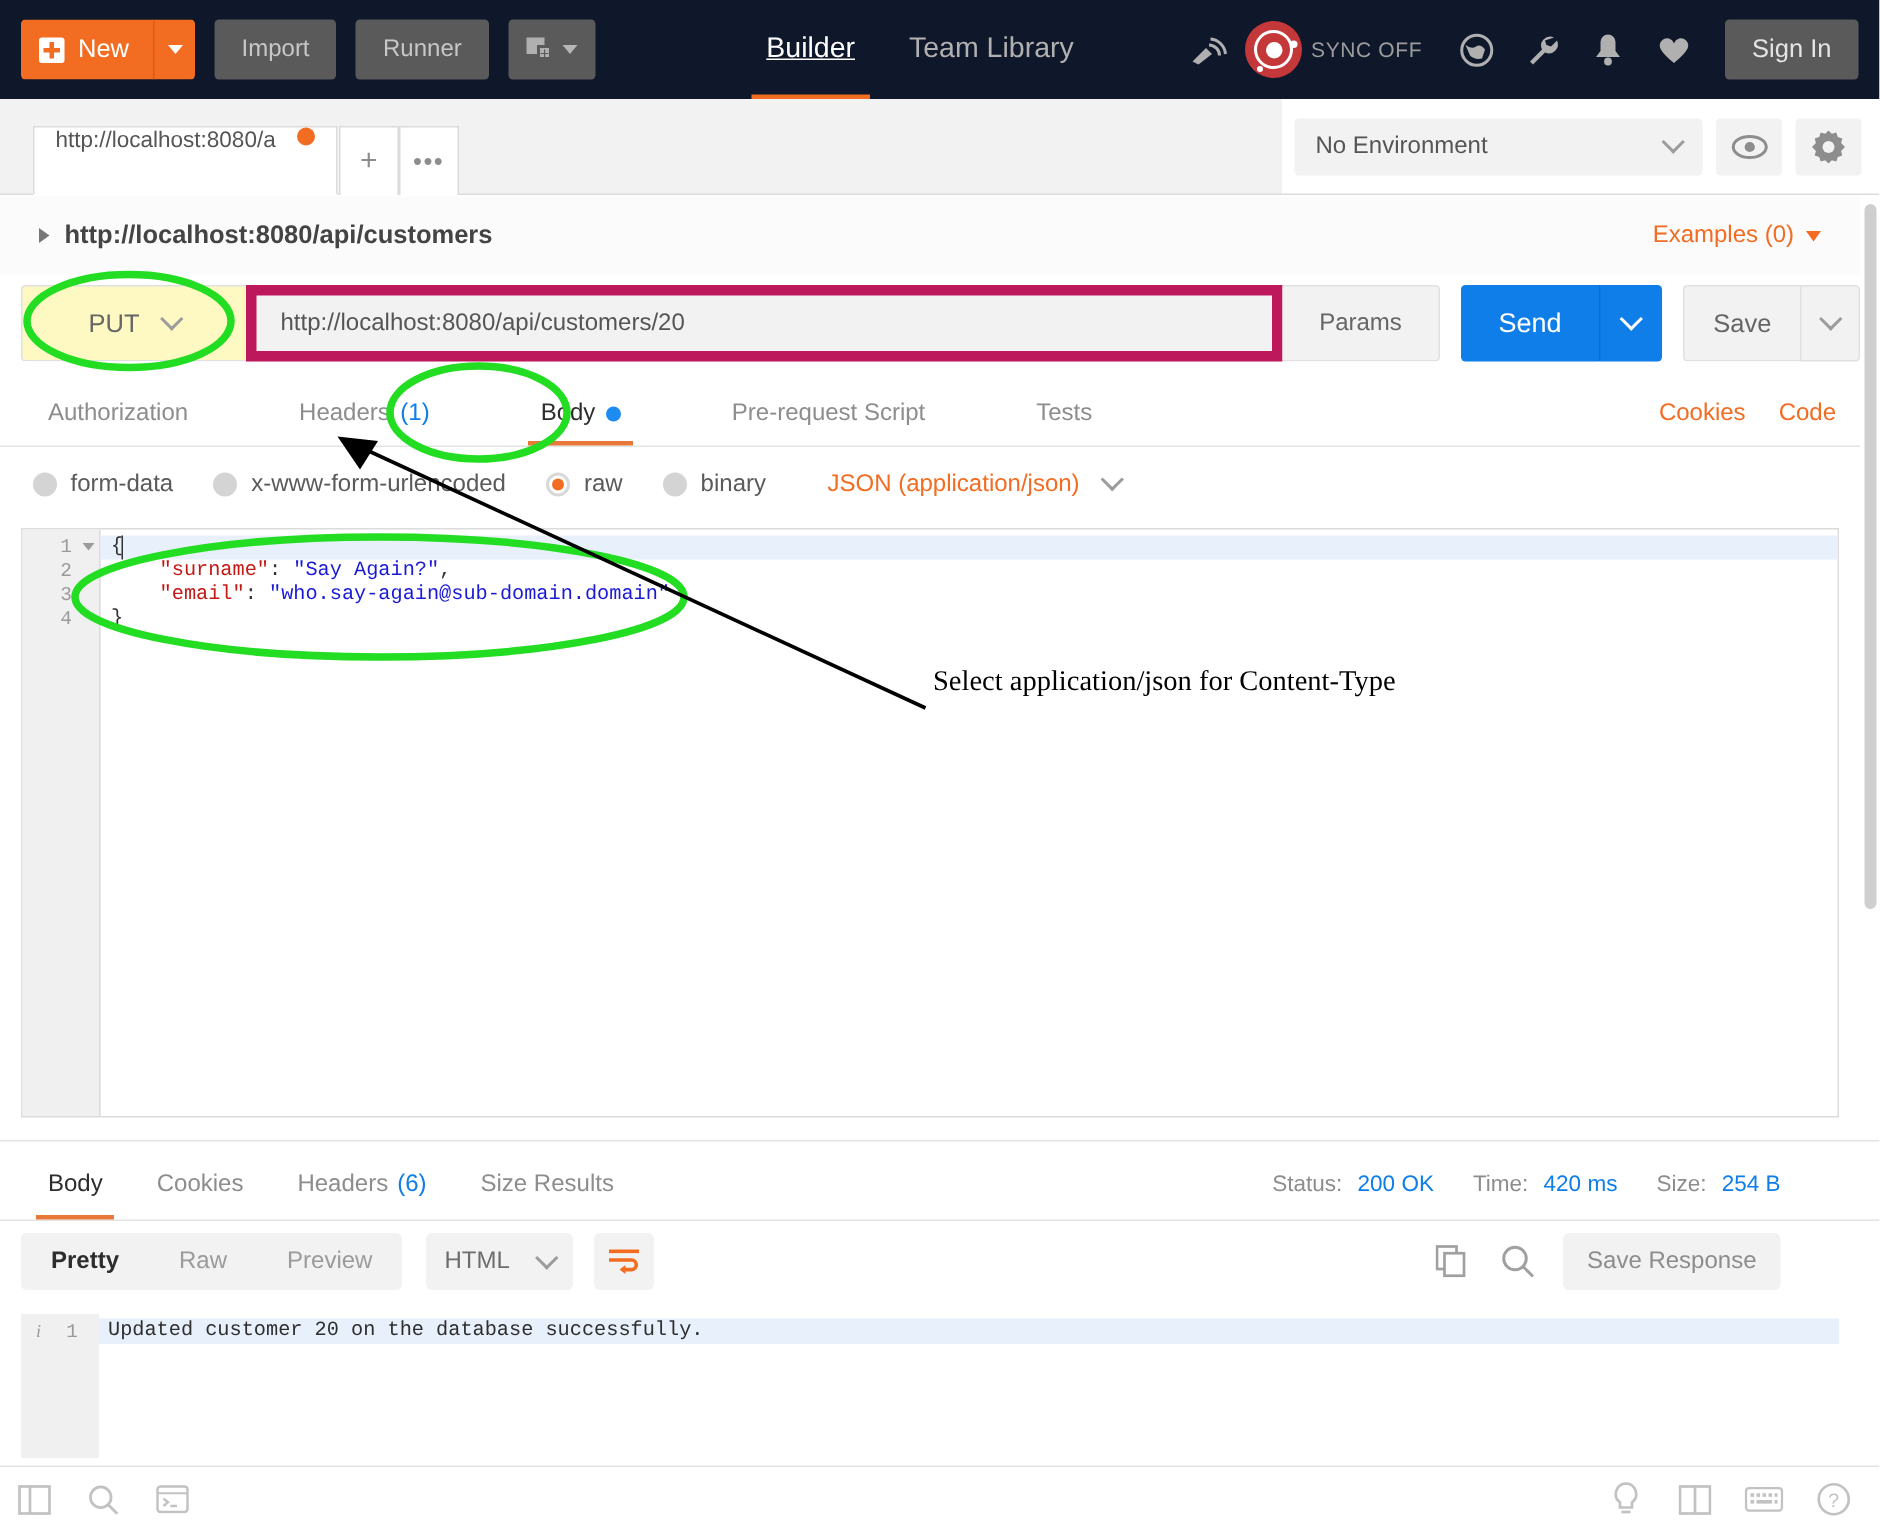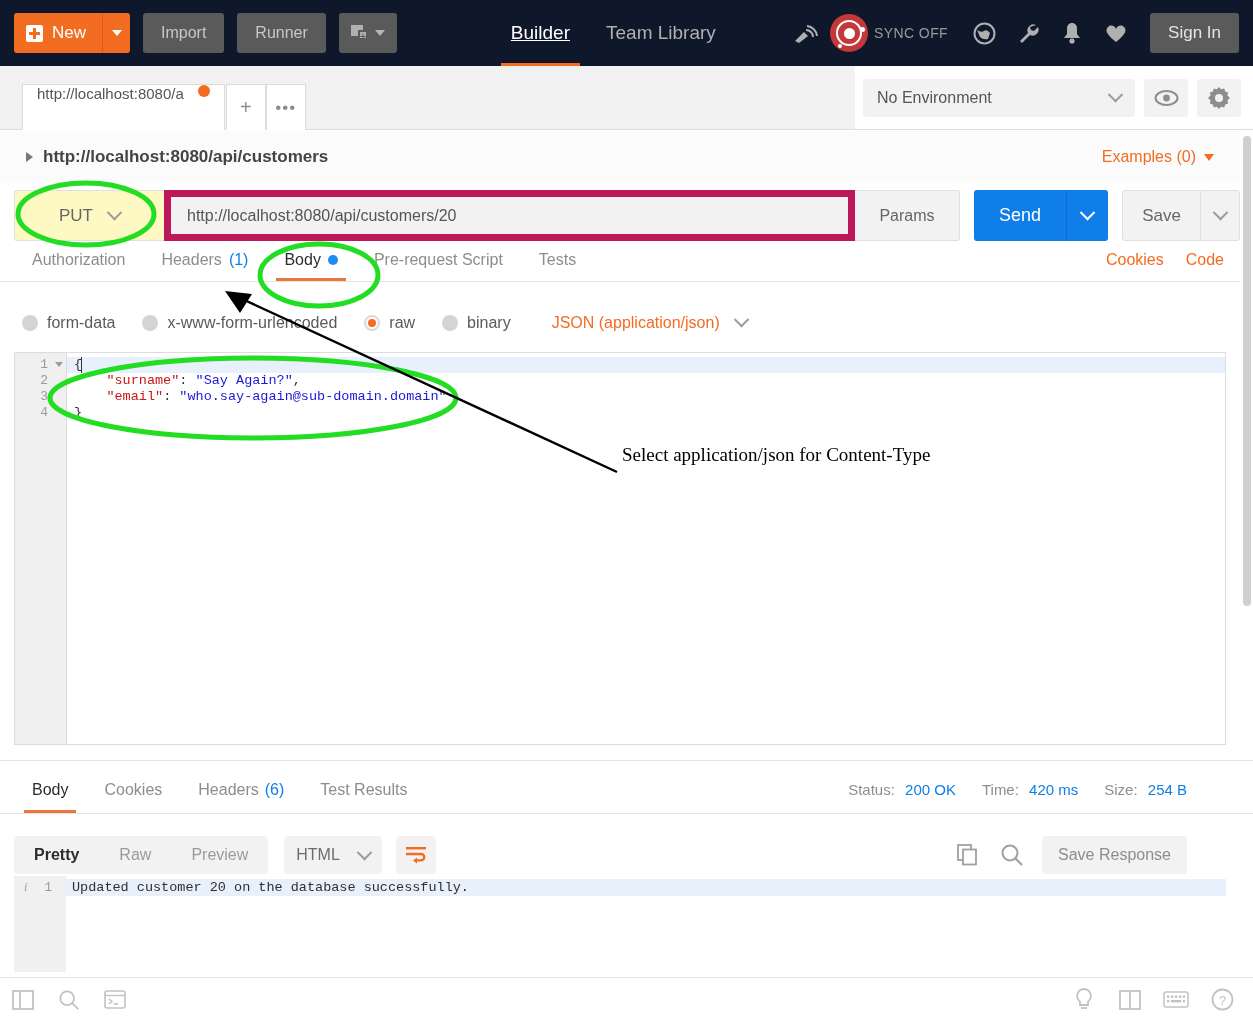--- a/index.html
+++ b/index.html
@@ -224,22 +224,22 @@
     border-radius: 3px 0 0 3px; color: #666; font-size: 17px; cursor: pointer;
   }
   .save-caret {
     width: 40px; height: 51px; background: #f2f2f2; border: 1px solid #e0e0e0;
     border-radius: 0 3px 3px 0; display: flex; align-items: center; justify-content: center;
     cursor: pointer;
   }
 
   
   .reqtabs {
-    position: absolute; left: 0; top: 239px; width: 1240px; height: 43px;
-    border-bottom: 1px solid #e4e4e4; display: flex; align-items: center; padding-left: 14px;
+    position: absolute; left: 0; top: 255px; width: 1240px; height: 43px;
+    border-bottom: 1px solid #e4e4e4; display: flex; align-items: center; padding-left: 14px; gap: 38px;
   }
   .rtab {
     height: 42px; display: flex; align-items: center; gap: 7px; padding: 0 18px;
     color: #8d8d8d; font-size: 16px; cursor: pointer; position: relative;
   }
   .rtab.active { color: #2d2d2d; }
   .rtab.active::after {
     content: ""; position: absolute; left: 10px; right: 10px; bottom: 0;
     height: 3px; background: #e8783a;
   }
@@ -335,21 +335,21 @@
   }
   .resptab .count { color: #0f7ee8; }
   .status-group {
     margin-left: auto; display: flex; gap: 26px; padding-right: 66px; font-size: 15px;
   }
   .status-group .lbl { color: #8d8d8d; }
   .status-group .val { color: #0f7ee8; margin-left: 6px; }
 
   .resp-toolbar {
     position: absolute; left: 0; top: 822px; width: 1253px; height: 52px;
-    display: flex; align-items: flex-end; padding-left: 14px;
+    display: flex; align-items: flex-start; padding-left: 14px;
   }
   .seg {
     display: flex; background: #f2f2f2; border-radius: 4px; height: 38px; overflow: hidden;
   }
   .seg div {
     padding: 0 20px; display: flex; align-items: center; font-size: 16px; color: #9b9b9b;
     cursor: pointer;
   }
   .seg div.active { color: #2d2d2d; background: #f2f2f2; font-weight: bold; }
   .fmt-select {
@@ -628,21 +628,21 @@
       <span>Body</span>
     </div>
     <div class="resptab">
       <span>Cookies</span>
     </div>
     <div class="resptab">
       <span>Headers</span>
       <span class="count">(6)</span>
     </div>
     <div class="resptab">
-      <span>Test Results</span>
+      <span>Size Results</span>
     </div>
     <div class="status-group">
       <div>
         <span class="lbl">Status:</span>
         <span class="val">200 OK</span>
       </div>
       <div>
         <span class="lbl">Time:</span>
         <span class="val">420 ms</span>
       </div>

